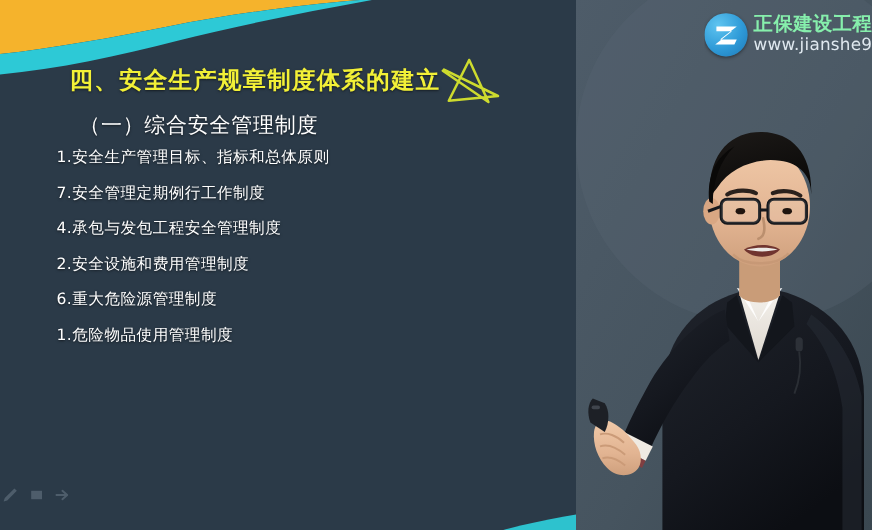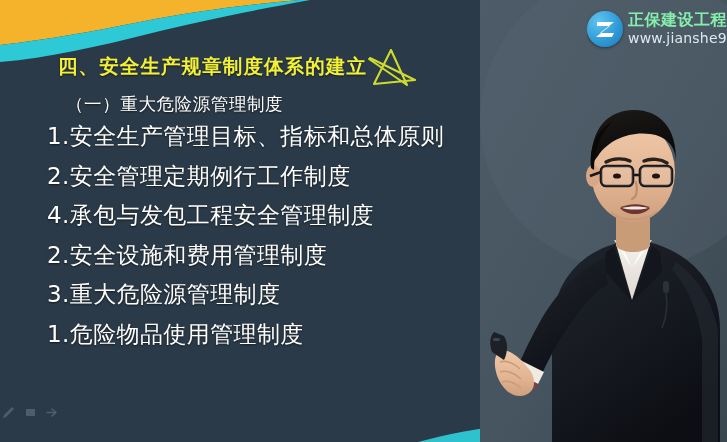--- a/index.html
+++ b/index.html
@@ -69,21 +69,21 @@
   }
 
   #slide-list {
     position: absolute;
     left: 47px;
     top: 125px;
     list-style: none;
   }
 
   #slide-list li {
-    font-size: 23px;
+    font-size: 13px;
     color: #ffffff;
     letter-spacing: .4px;
     white-space: nowrap;
     line-height: 1;
     margin-bottom: 16.5px;
     text-shadow: 0 1px 2px rgba(0,0,0,.6);
   }
 
   
   #presenter {
@@ -282,28 +282,28 @@
   </div>
 
   <div id="slide-content">
 
     <div id="slide-title">四、安全生产规章制度体系的建立</div>
 
     <svg id="star-doodle" viewBox="0 0 62 50">
       <path d="M10,14 L55,36 M55,36 L14,40 M14,40 L31,6 M31,6 L47,41 M47,41 L9,15" stroke="#cddb2e" stroke-width="2.1" fill="none" stroke-linecap="round" stroke-linejoin="round"></path>
     </svg>
 
-    <div id="slide-subtitle">（一）重大危险源管理制度</div>
+    <div id="slide-subtitle">（一）综合安全管理制度</div>
 
     <ul id="slide-list">
       <li>1.安全生产管理目标、指标和总体原则</li>
-      <li>2.安全管理定期例行工作制度</li>
+      <li>7.安全管理定期例行工作制度</li>
       <li>4.承包与发包工程安全管理制度</li>
       <li>2.安全设施和费用管理制度</li>
-      <li>3.重大危险源管理制度</li>
+      <li>6.重大危险源管理制度</li>
       <li>1.危险物品使用管理制度</li>
     </ul>
   </div>
 
   <div id="brand-logo">
     <div id="brand-mark">
       <svg viewBox="0 0 36 36" width="36" height="36">
         <path d="M10,11 L27,11 L13,22 L27,22 L25,26 L9,26 L23,15 L10,15 Z" fill="#ffffff"></path>
       </svg>
     </div>

